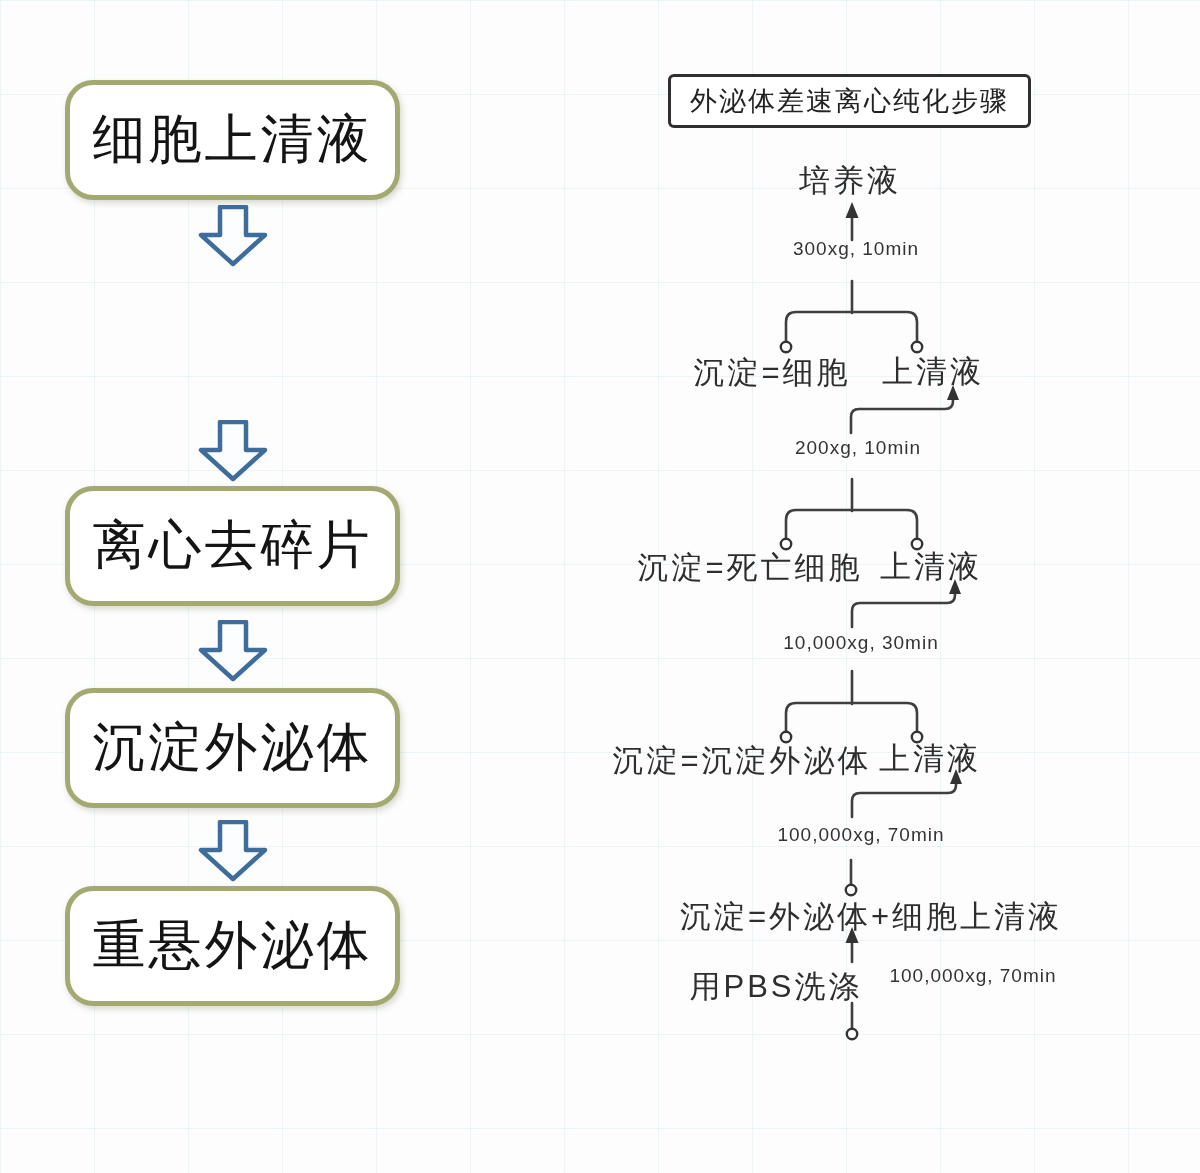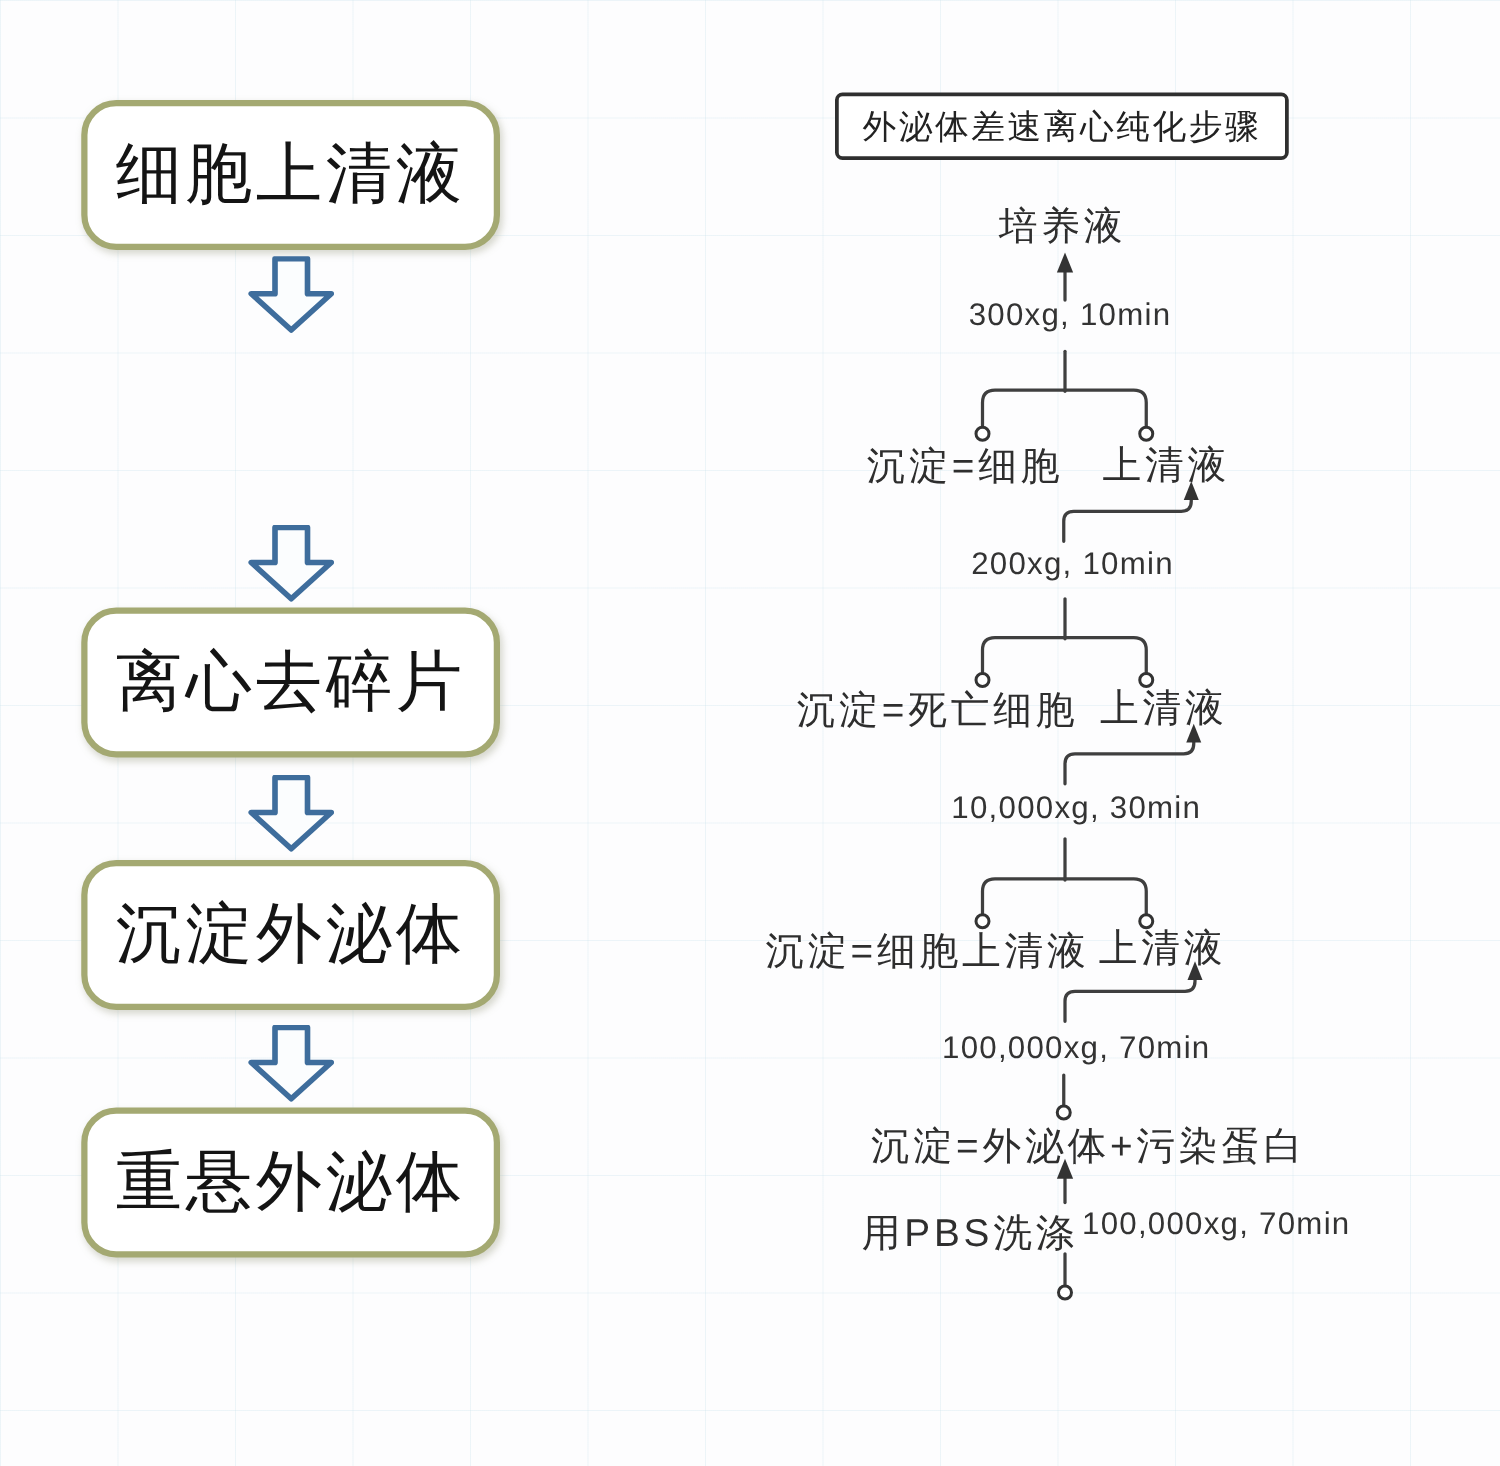--- a/index.html
+++ b/index.html
@@ -45,21 +45,21 @@
     color:#222;
     white-space:nowrap;
   }
   .rlabel{
     position:absolute;
     transform:translateX(-50%);
     white-space:nowrap;
     color:#2e2e2e;
   }
   .cn{font-size:31px;letter-spacing:3px;}
-  .num{font-size:25px;letter-spacing:1px;color:#333;}
+  .num{font-size:19px;letter-spacing:1px;color:#333;}
   .overlay{position:absolute;left:0;top:0;width:1200px;height:1173px;pointer-events:none;}
 </style>
 </head>
 <body>
 
 <div class="canvas">
 
   <div class="flow-box" style="top:80px">
     <span>细胞上清液</span>
   </div>
@@ -139,22 +139,22 @@
 
   <div class="rlabel num" style="left:856px;top:238px">300xg, 10min</div>
   <div class="rlabel cn" style="left:772px;top:352px">沉淀=细胞</div>
   <div class="rlabel cn" style="left:933px;top:351px">上清液</div>
 
   <div class="rlabel num" style="left:858px;top:437px">200xg, 10min</div>
   <div class="rlabel cn" style="left:750px;top:547px">沉淀=死亡细胞</div>
   <div class="rlabel cn" style="left:931px;top:546px">上清液</div>
 
   <div class="rlabel num" style="left:861px;top:632px">10,000xg, 30min</div>
-  <div class="rlabel cn" style="left:742px;top:740px">沉淀=细胞上清液</div>
+  <div class="rlabel cn" style="left:742px;top:740px">沉淀=沉淀外泌体</div>
   <div class="rlabel cn" style="left:930px;top:738px">上清液</div>
 
   <div class="rlabel num" style="left:861px;top:824px">100,000xg, 70min</div>
-  <div class="rlabel cn" style="left:871px;top:896px">沉淀=外泌体+污染蛋白</div>
+  <div class="rlabel cn" style="left:871px;top:896px">沉淀=外泌体+细胞上清液</div>
 
   <div class="rlabel cn" style="left:776px;top:966px">用PBS洗涤</div>
   <div class="rlabel num" style="left:973px;top:965px">100,000xg, 70min</div>
 
 </div>
 
 </body></html>

